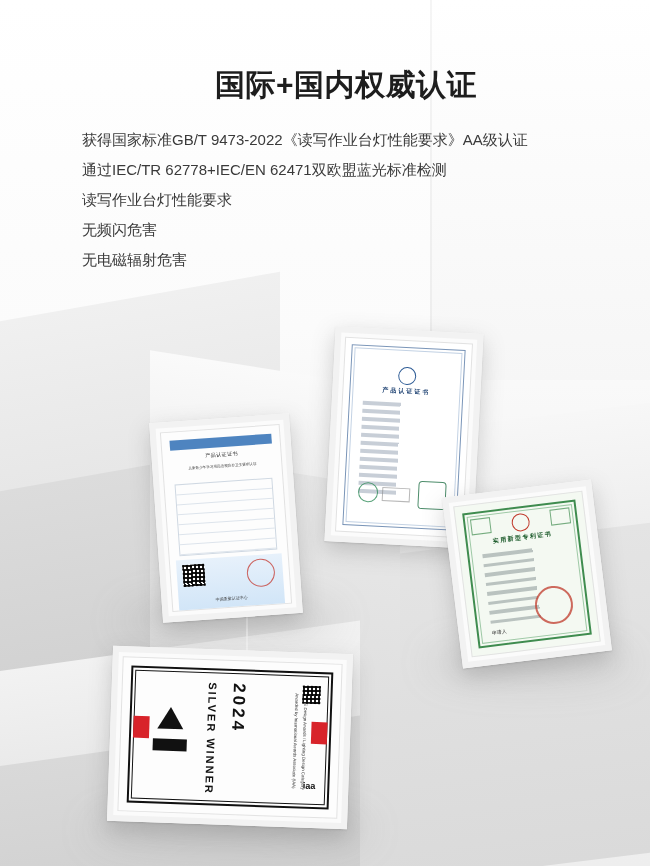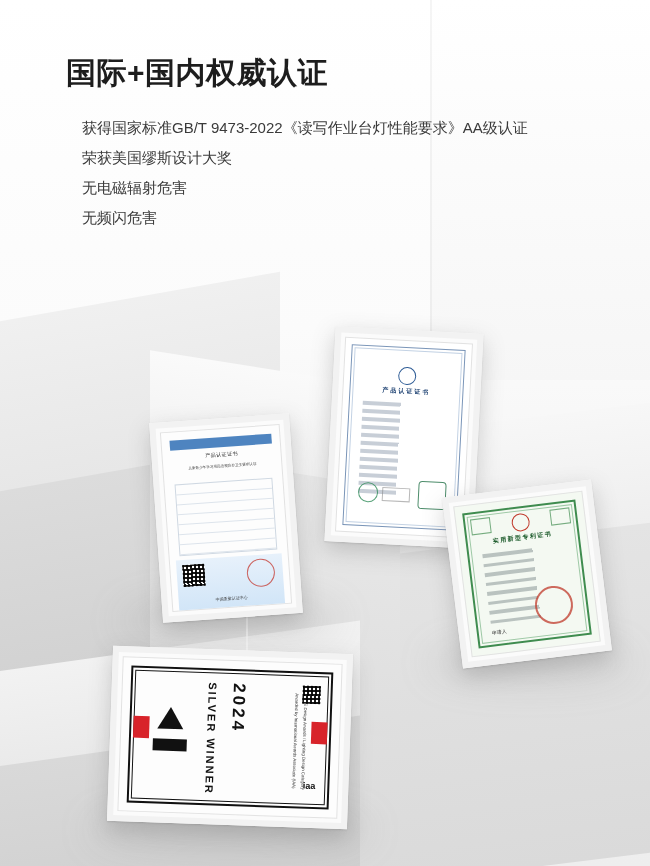--- a/index.html
+++ b/index.html
@@ -97,22 +97,23 @@
     left: 66px;
     top: 55px;
     width: 560px;
     z-index: 5;
   }
   .headline {
     font-size: 30px;
     font-weight: bold;
     color: #1d1d1d;
     letter-spacing: .5px;
-    margin: 0 0 22px 0;
+    margin: 12px 0 22px 0;
     line-height: 1.2;
+    text-align: center;
   }
   .bullets {
     list-style: none;
     margin: 16px;
     padding: 0;
   }
   .bullets li {
     font-size: 15px;
     color: #3a3a3a;
     line-height: 30px;
@@ -335,23 +336,24 @@
     <div class="edge-line vert-edge-2"></div>
     <div class="shadow-pool" style="left:120px;top:600px;width:220px;height:40px;"></div>
     <div class="shadow-pool" style="left:430px;top:645px;width:200px;height:36px;"></div>
     <div class="shadow-pool" style="left:90px;top:810px;width:280px;height:40px;"></div>
   </div>
 
   <div class="headline-block">
     <h1 class="headline">国际+国内权威认证</h1>
     <ul class="bullets">
       <li>获得国家标准GB/T 9473-2022《读写作业台灯性能要求》AA级认证</li>
-      <li>荣获美国缪斯设计大奖</li>
+      <li>通过IEC/TR 62778+IEC/EN 62471双欧盟蓝光标准检测</li>
+      <li>读写作业台灯性能要求</li>
+      <li>无频闪危害</li>
       <li>无电磁辐射危害</li>
-      <li>无频闪危害</li>
     </ul>
   </div>
 
   <div class="cert cert1">
     <div class="cert-inner">
       <div class="c1-head"></div>
       <div class="c1-title">产品认证证书</div>
       <div class="c1-sub">儿童青少年学习用品近视防控卫生要求认证</div>
       <div class="c1-table">
         <i></i>

